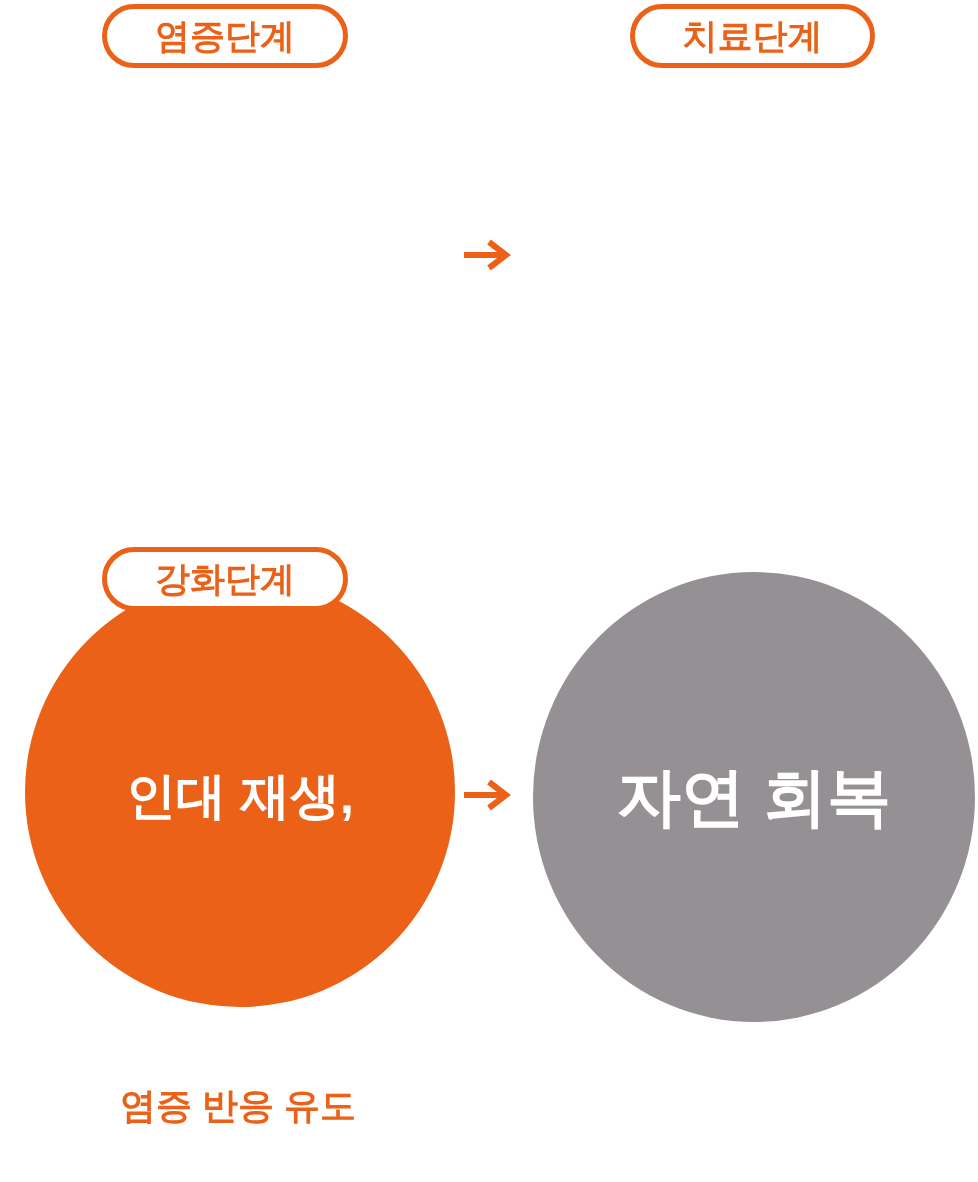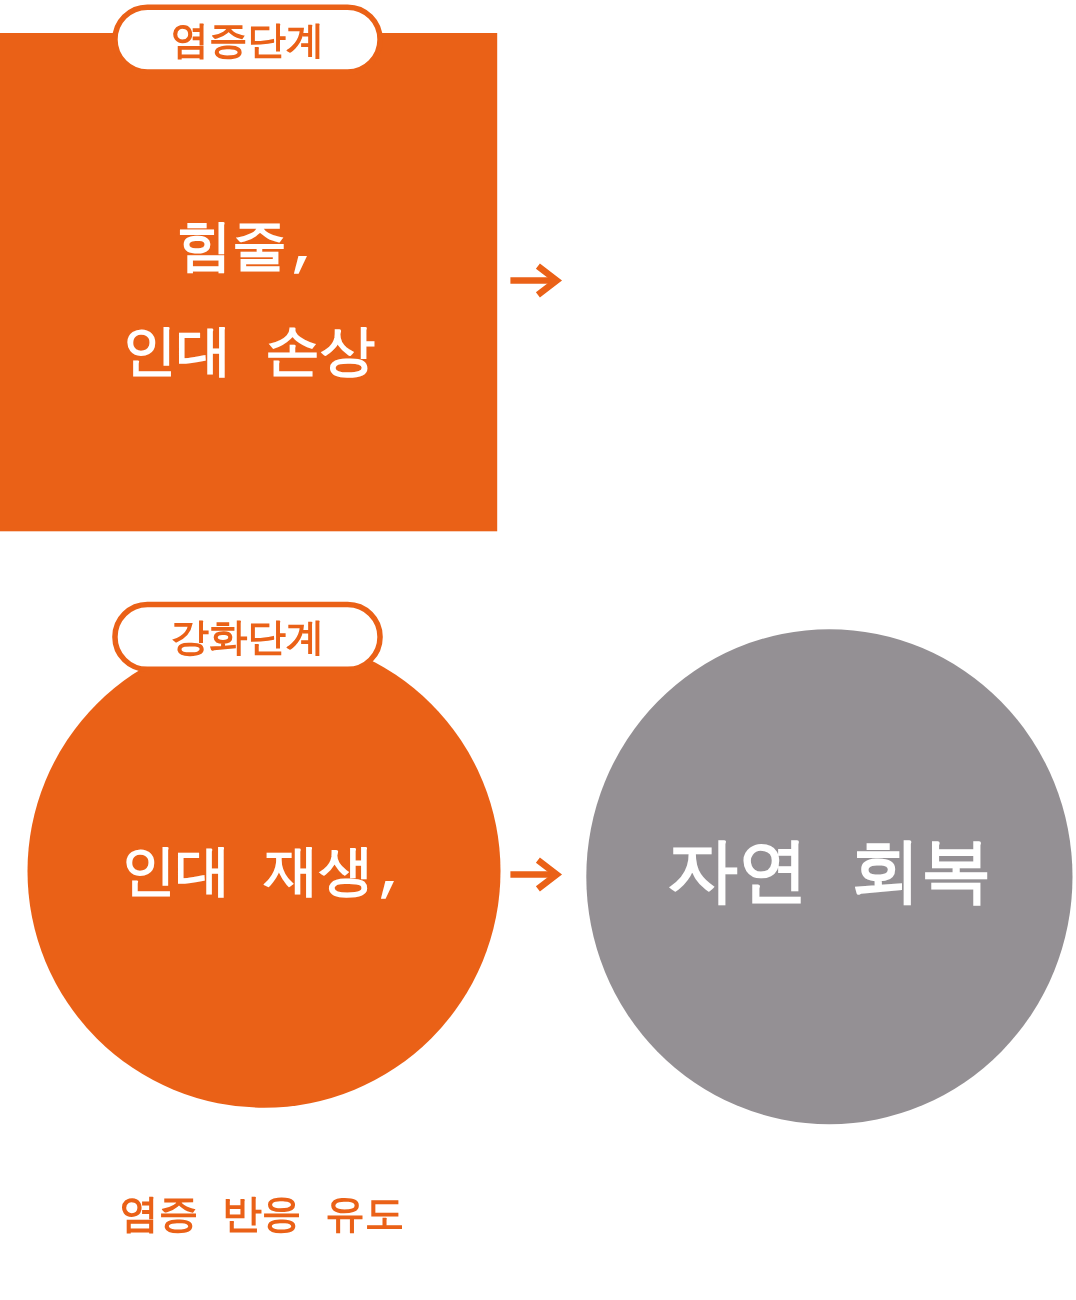--- a/index.html
+++ b/index.html
@@ -7,21 +7,21 @@
     --gray: #949094;
     --caption-gray: #8F8B8F;
   }
   * { box-sizing: border-box; }
   html, body { margin: 0; padding: 0; background: #ffffff; }
   .canvas {
     position: relative;
     width: 978px;
     height: 1182px;
     background: #ffffff;
-    font-family: Liberation Mono, monospace;
+    font-family: Liberation Sans, sans-serif;
     overflow: hidden;
   }
   .shape {
     position: absolute;
     display: flex;
     flex-direction: column;
     align-items: center;
     justify-content: center;
     color: #ffffff;
     font-weight: 700;
@@ -104,32 +104,31 @@
   }
 </style>
 </head>
 <body>
 
 <div class="canvas">
 
   <div class="badge badge-1">
     <span>염증단계</span>
   </div>
-  <div class="shape shape-square">
-    <div class="line-xl">힘줄,</div>
-    <div class="line-xl">인대 손상</div>
-  </div>
 
   <div class="arrow arrow-1">
     <svg viewBox="0 0 54 40" xmlns="http://www.w3.org/2000/svg" aria-hidden="true">
       <line x1="2" y1="20" x2="40" y2="20" stroke="#EA6117" stroke-width="6"></line>
       <polyline points="27,7 44,20 27,33" fill="none" stroke="#EA6117" stroke-width="6"></polyline>
     </svg>
   </div>
 
+  <div class="badge badge-2">
+    <span>치료단계</span>
+  </div>
 
   <div class="badge badge-3">
     <span>강화단계</span>
   </div>
   <div class="shape shape-circle shape-reinforce">
     <div class="line-rc">인대 재생,</div>
   </div>
 
   <div class="arrow arrow-2">
     <svg viewBox="0 0 54 40" xmlns="http://www.w3.org/2000/svg" aria-hidden="true">

